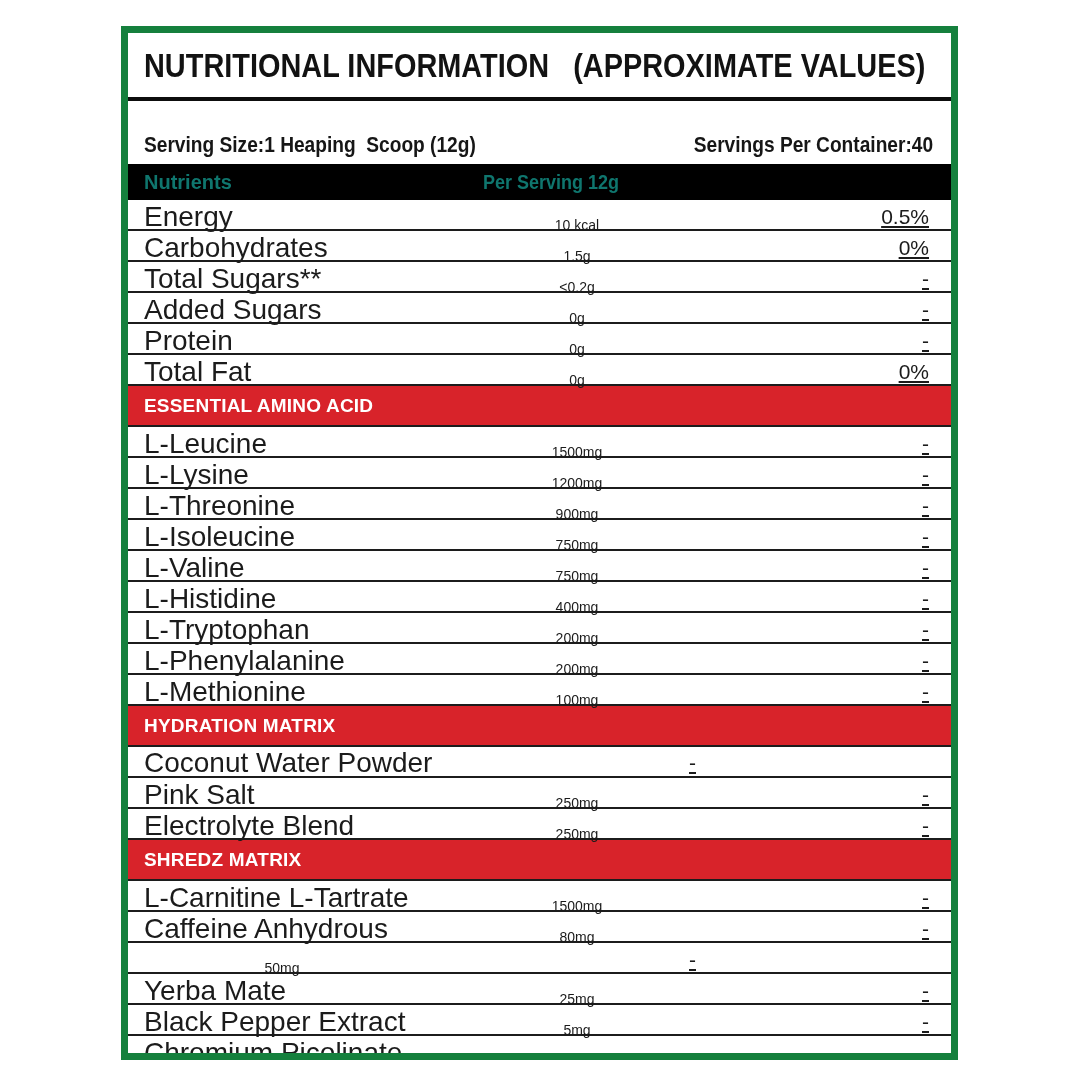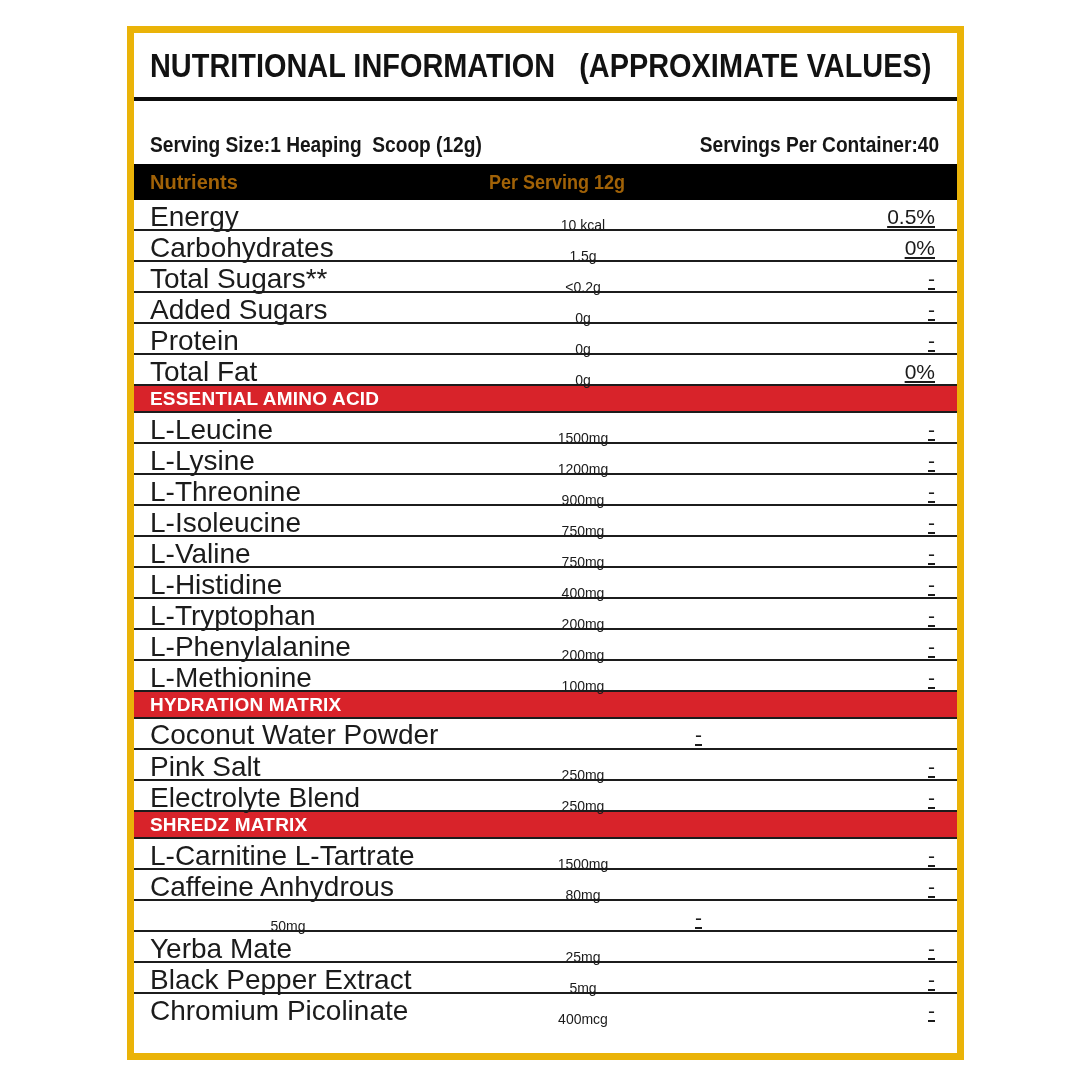--- a/index.html
+++ b/index.html
@@ -6,26 +6,26 @@
     margin: 0;
     padding: 0;
     width: 1080px;
     height: 1080px;
     background: #ffffff;
     font-family: "Liberation Sans", sans-serif;
     color: #1b1b1b;
   }
   .label-box {
     position: absolute;
-    left: 127px;
+    left: 121px;
     top: 26px;
     width: 837px;
     height: 1034px;
     box-sizing: border-box;
-    border: 7px solid #eab308;
+    border: 7px solid #15803d;
     background: #ffffff;
     overflow: hidden;
   }
   
   .title-row {
     height: 64px;
     display: flex;
     align-items: center;
     padding-left: 16px;
     border-bottom: 4px solid #0d0d0d;
@@ -53,21 +53,21 @@
     font-weight: bold;
     white-space: pre;
     color: #161616;
   }
   .serving-left  { transform: scaleX(0.87); transform-origin: left center; }
   .serving-right { transform: scaleX(0.87); transform-origin: right center; }
   
   .head-bar {
     height: 36px;
     background: var(--bar-black, #000);
-    color: #a16207;
+    color: #0f766e;
     display: grid;
     grid-template-columns: 308px 230px 1fr;
     align-items: center;
   }
   .head-bar .col-name {
     font-size: 20px;
     font-weight: bold;
     padding-left: 16px;
   }
   .head-bar .col-amount {
@@ -98,21 +98,21 @@
     margin-top: 17px;
   }
   .row .cell-dv {
     font-size: 21px;
     text-align: right;
     padding-right: 22px;
     text-decoration: underline;
   }
   
   .section-heading {
-    height: 27px;
+    height: 41px;
     box-sizing: border-box;
     background: var(--accent-red, #d8232a);
     color: #ffffff;
     font-size: 19px;
     font-weight: bold;
     display: flex;
     align-items: center;
     padding-left: 16px;
     border-bottom: 2px solid #1c1c1c;
     letter-spacing: 0.2px;

